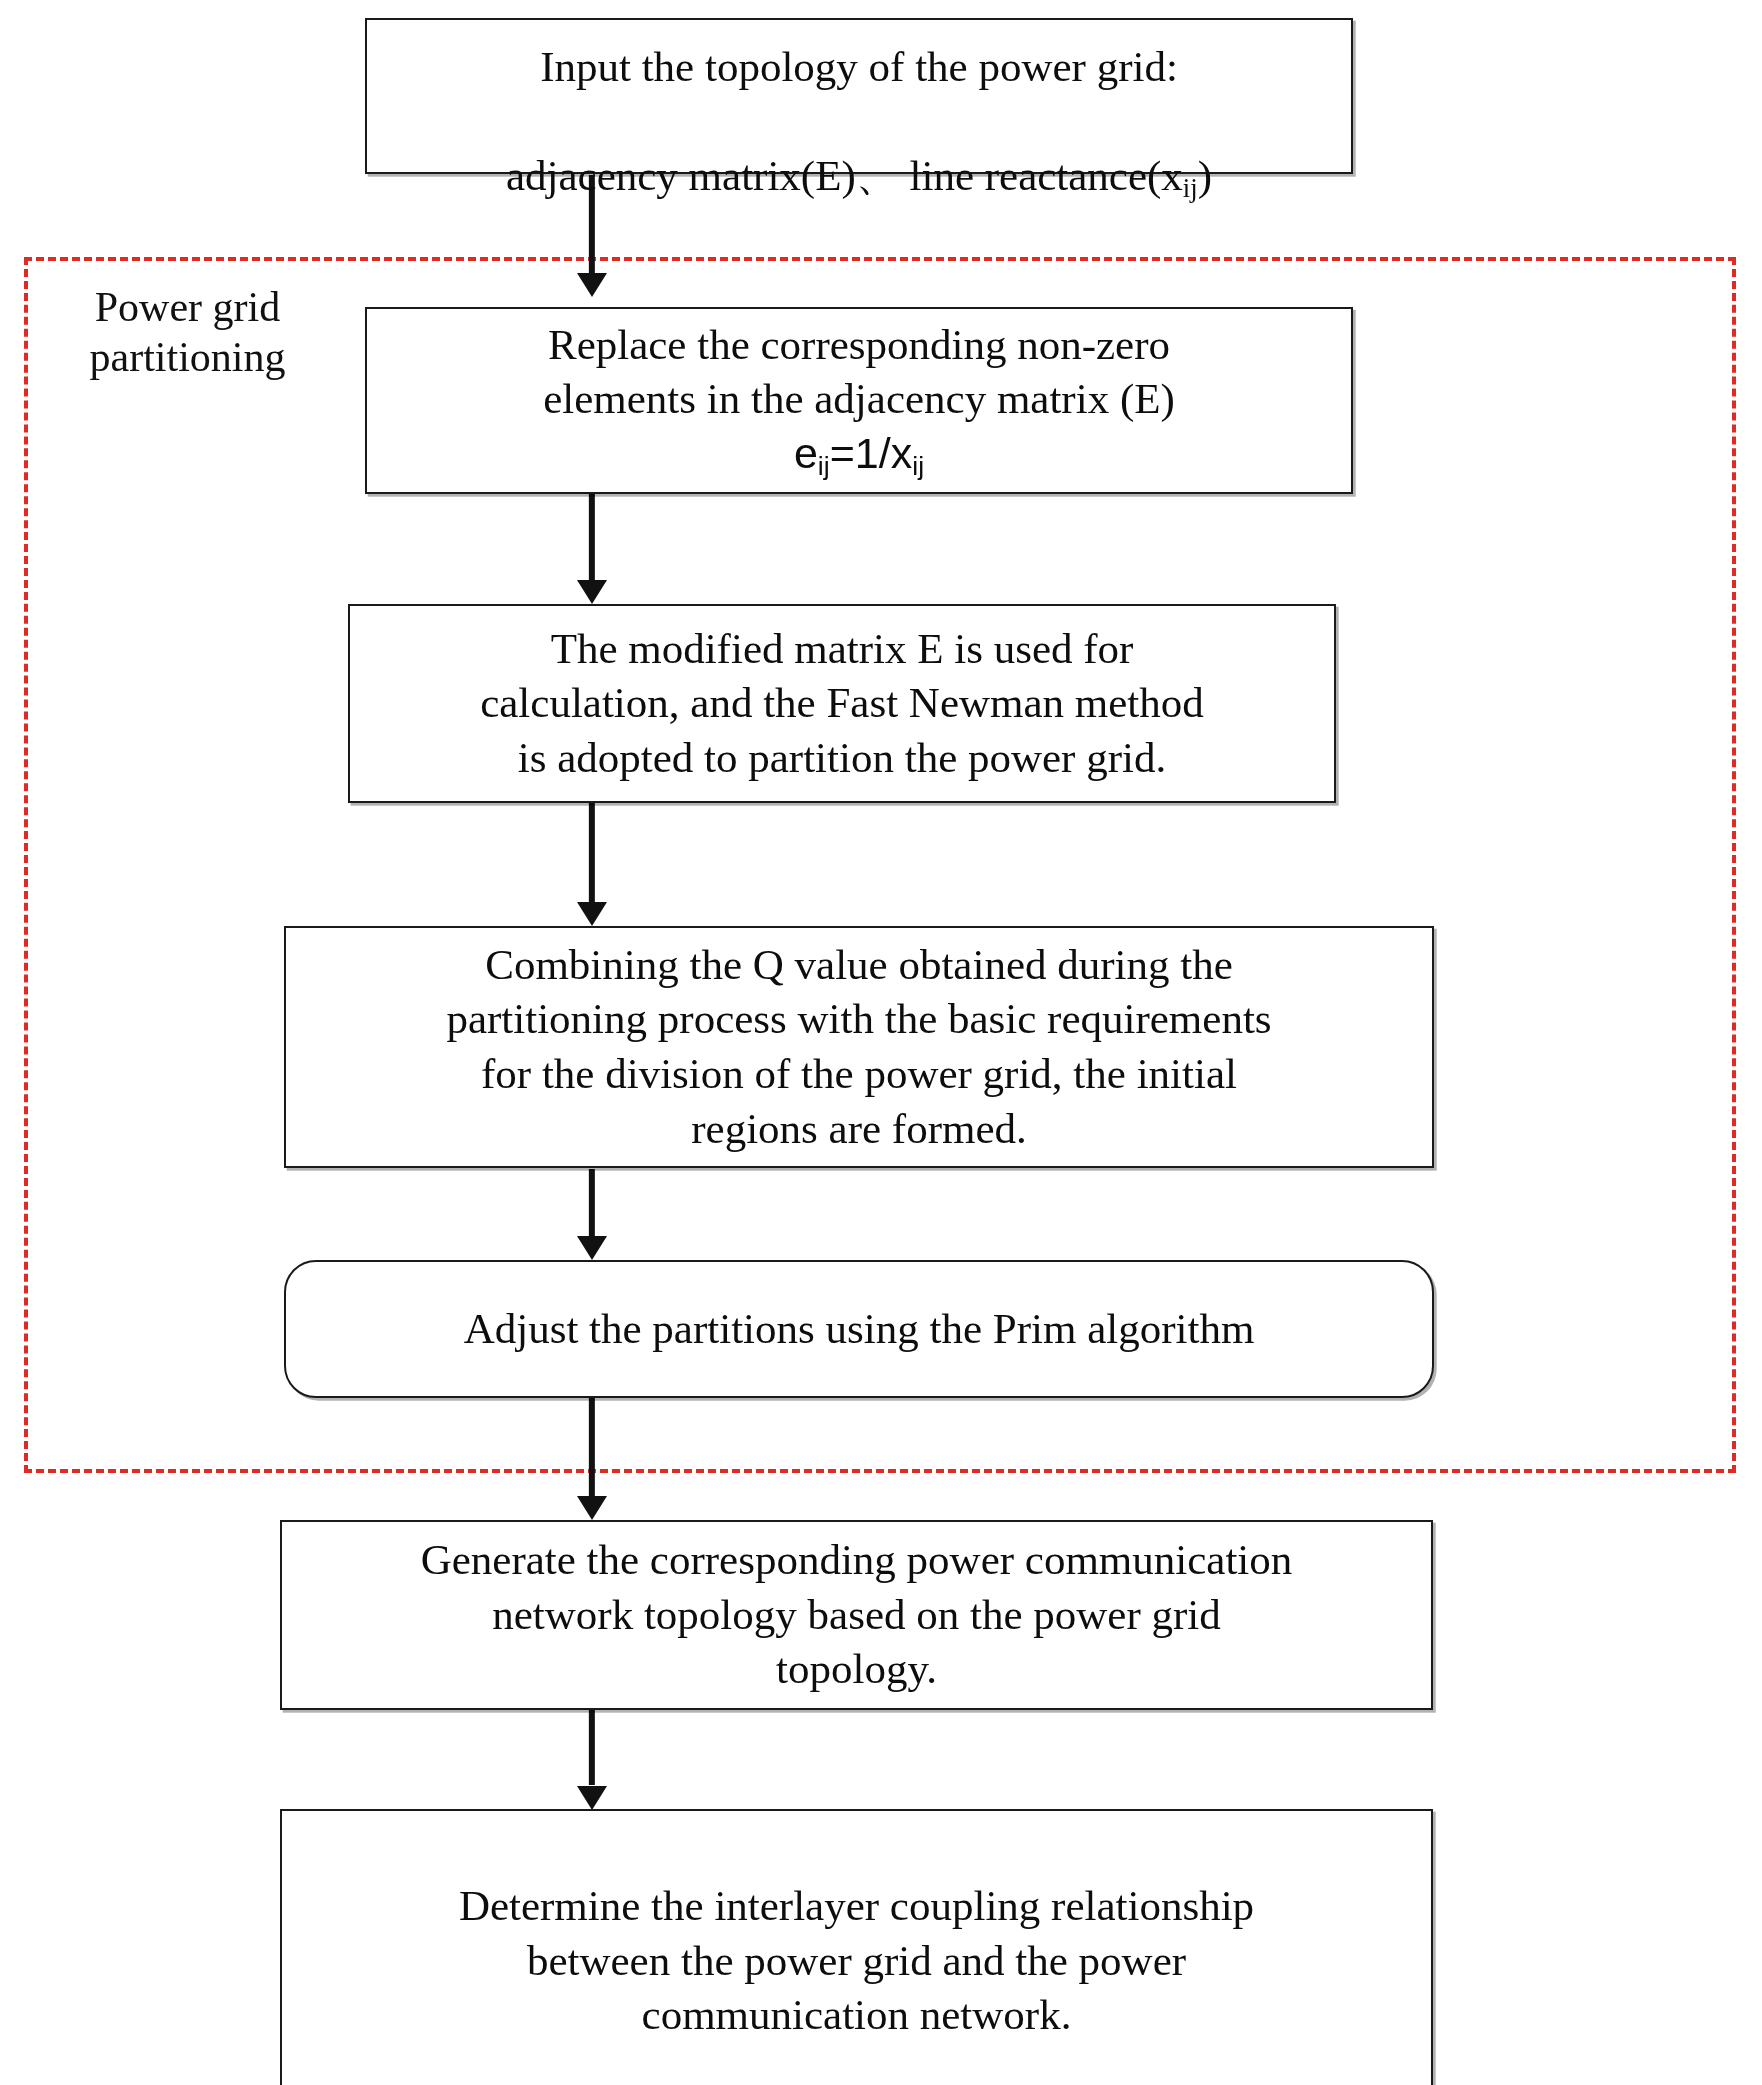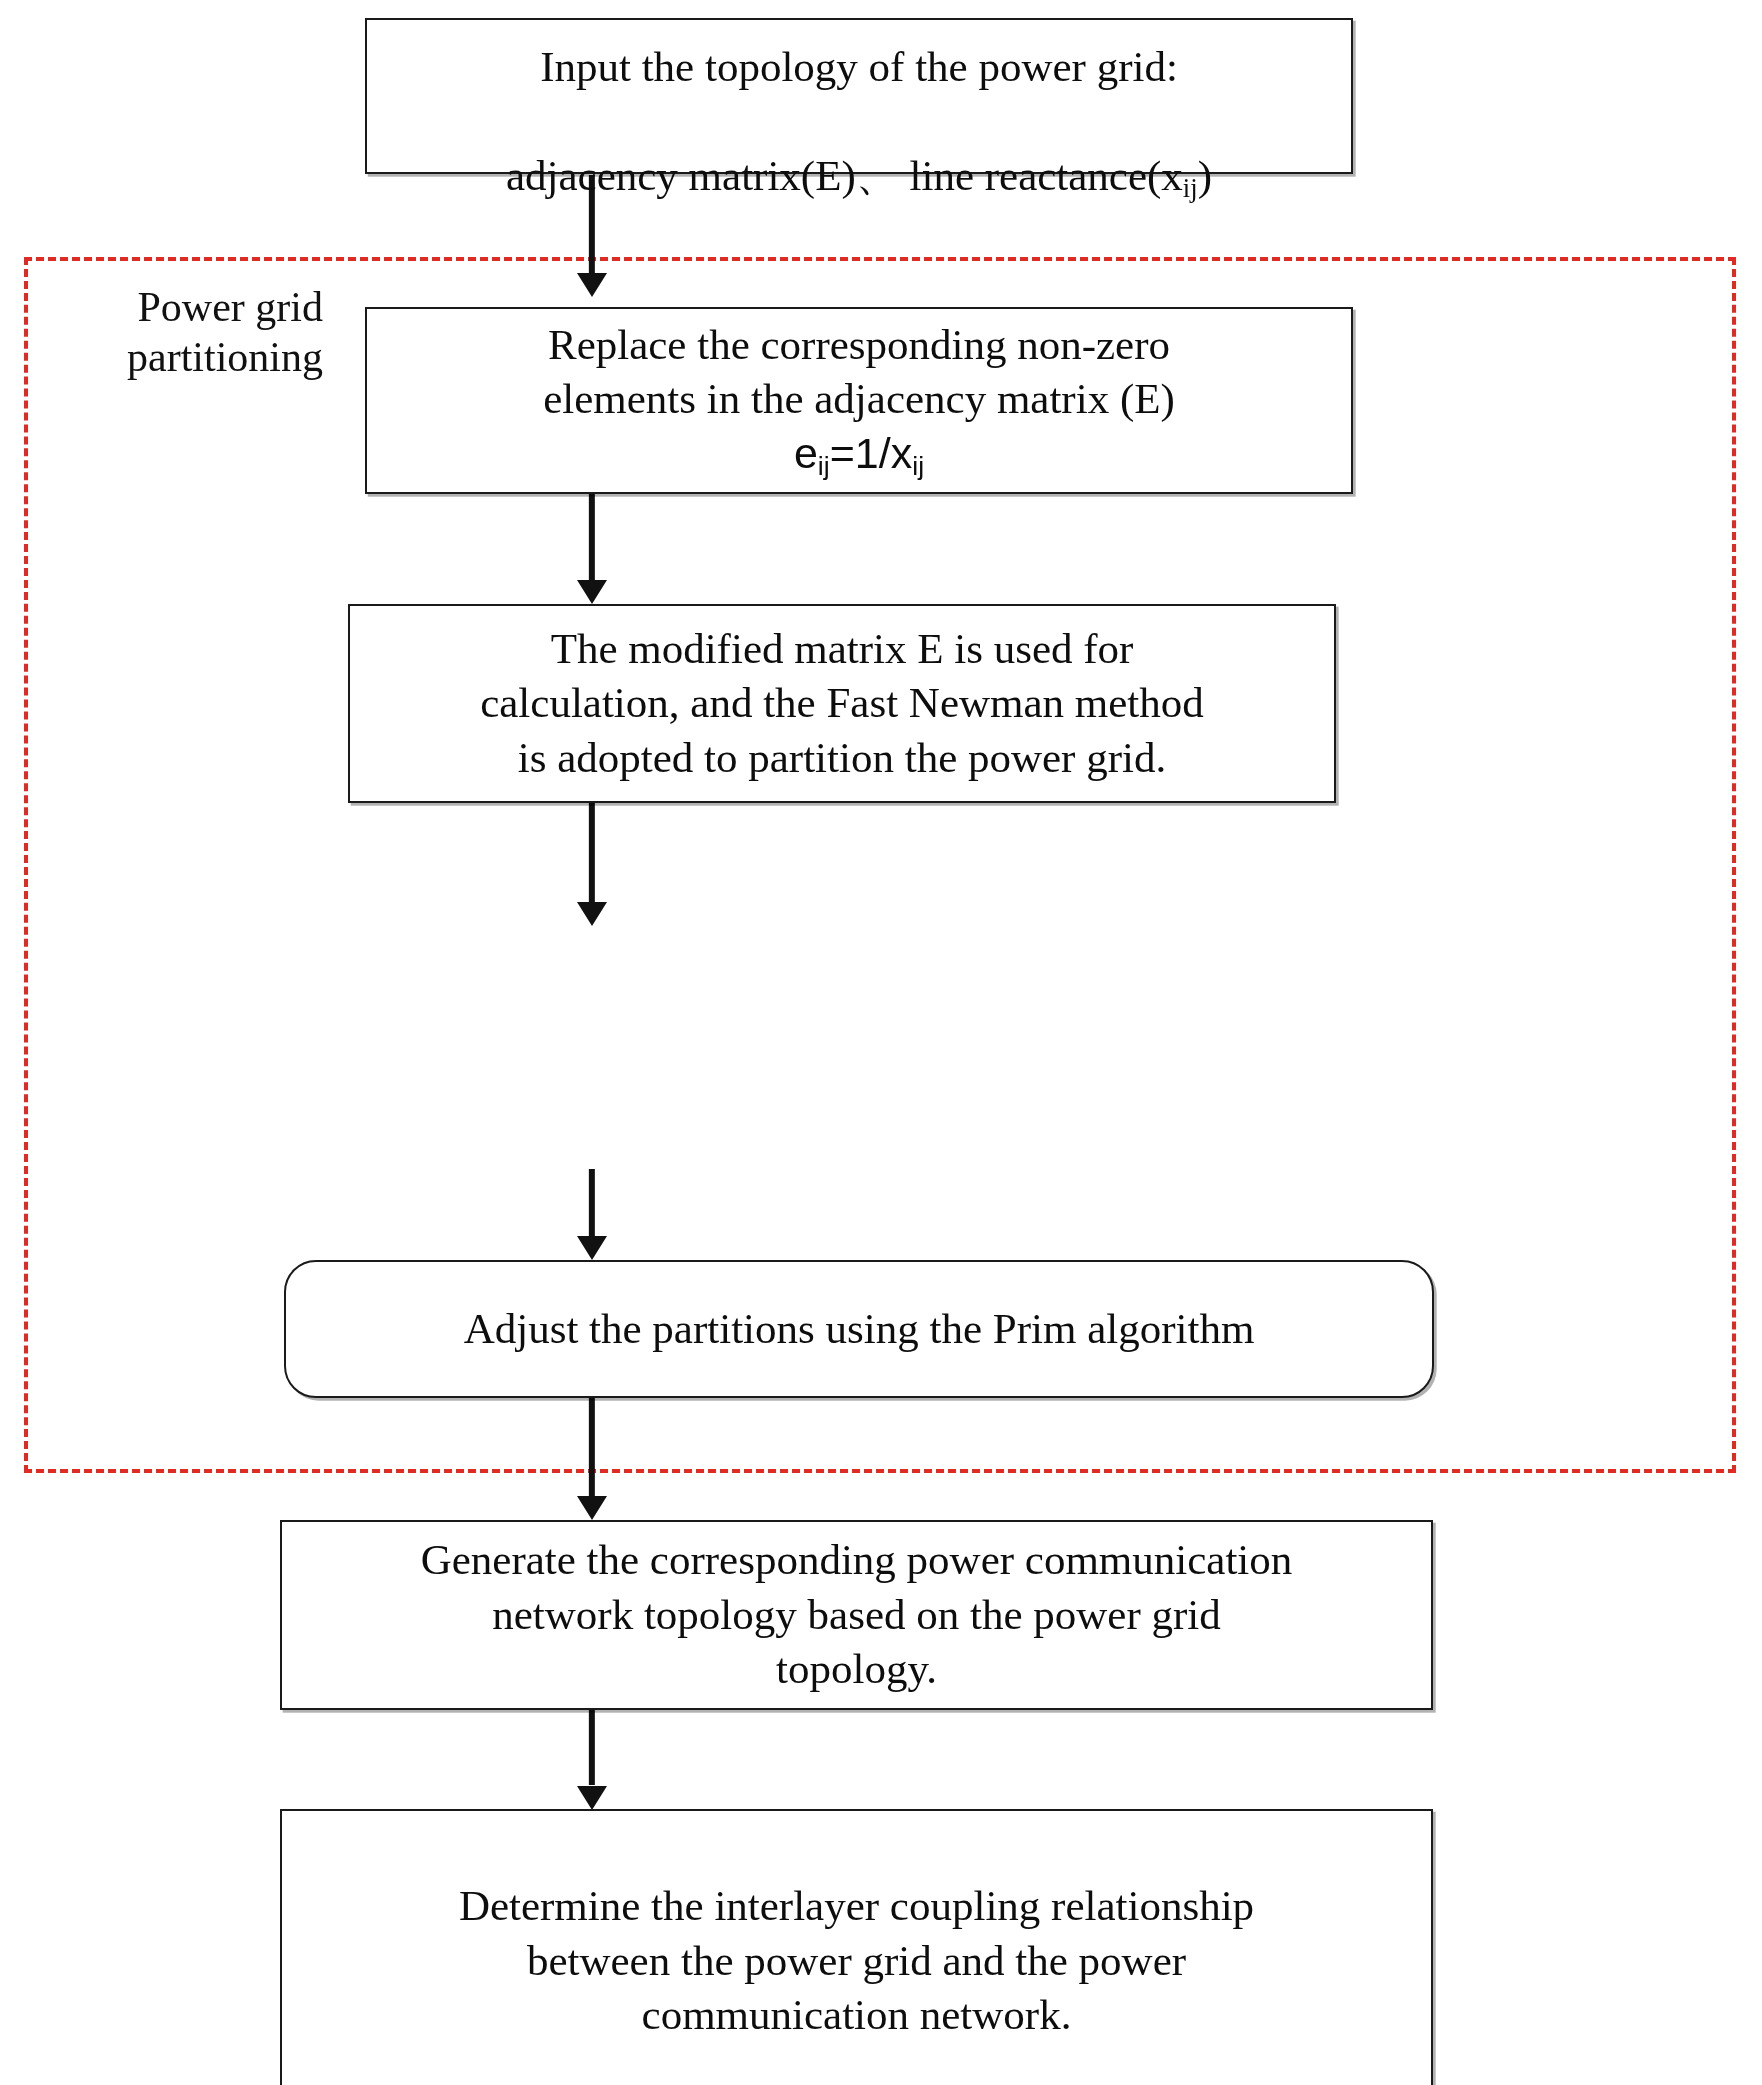--- a/index.html
+++ b/index.html
@@ -23,21 +23,21 @@
     border: 4.5px dashed #e02b25;
     background: transparent;
     z-index: 1;
   }
   .region-label {
     position: absolute;
     z-index: 4;
     color: #111111;
     font-size: 42px;
     line-height: 1.20;
-    text-align: right;
+    text-align: center;
     white-space: pre-line;
     font-family: "Liberation Serif", "DejaVu Serif", serif;
   }
 
   
   .node {
     position: absolute;
     box-sizing: border-box;
     background: #ffffff;
     border: 2.7px solid #1a1a1a;
@@ -134,20 +134,26 @@
     <span class="node-text">The modified matrix E is used for
 calculation, and the Fast Newman method
 is adopted to partition the power grid.</span>
   </div>
 
   <div class="arrow" style="left:574px; top:803px; width:36px; height:123px;">
     <div class="shaft" style="height:99px;"></div>
     <div class="head"></div>
   </div>
 
+  <div class="node" style="left:284px; top:926px; width:1150px; height:242px;">
+    <span class="node-text">Combining the Q value obtained during the
+partitioning process with the basic requirements
+for the division of the power grid, the initial
+regions are formed.</span>
+  </div>
 
   <div class="arrow" style="left:574px; top:1169px; width:36px; height:91px;">
     <div class="shaft" style="height:67px;"></div>
     <div class="head"></div>
   </div>
 
   <div class="node" style="left:284px; top:1260px; width:1150px; height:138px;border-radius:32px;">
     <span class="node-text">Adjust the partitions using the Prim algorithm</span>
   </div>
 

